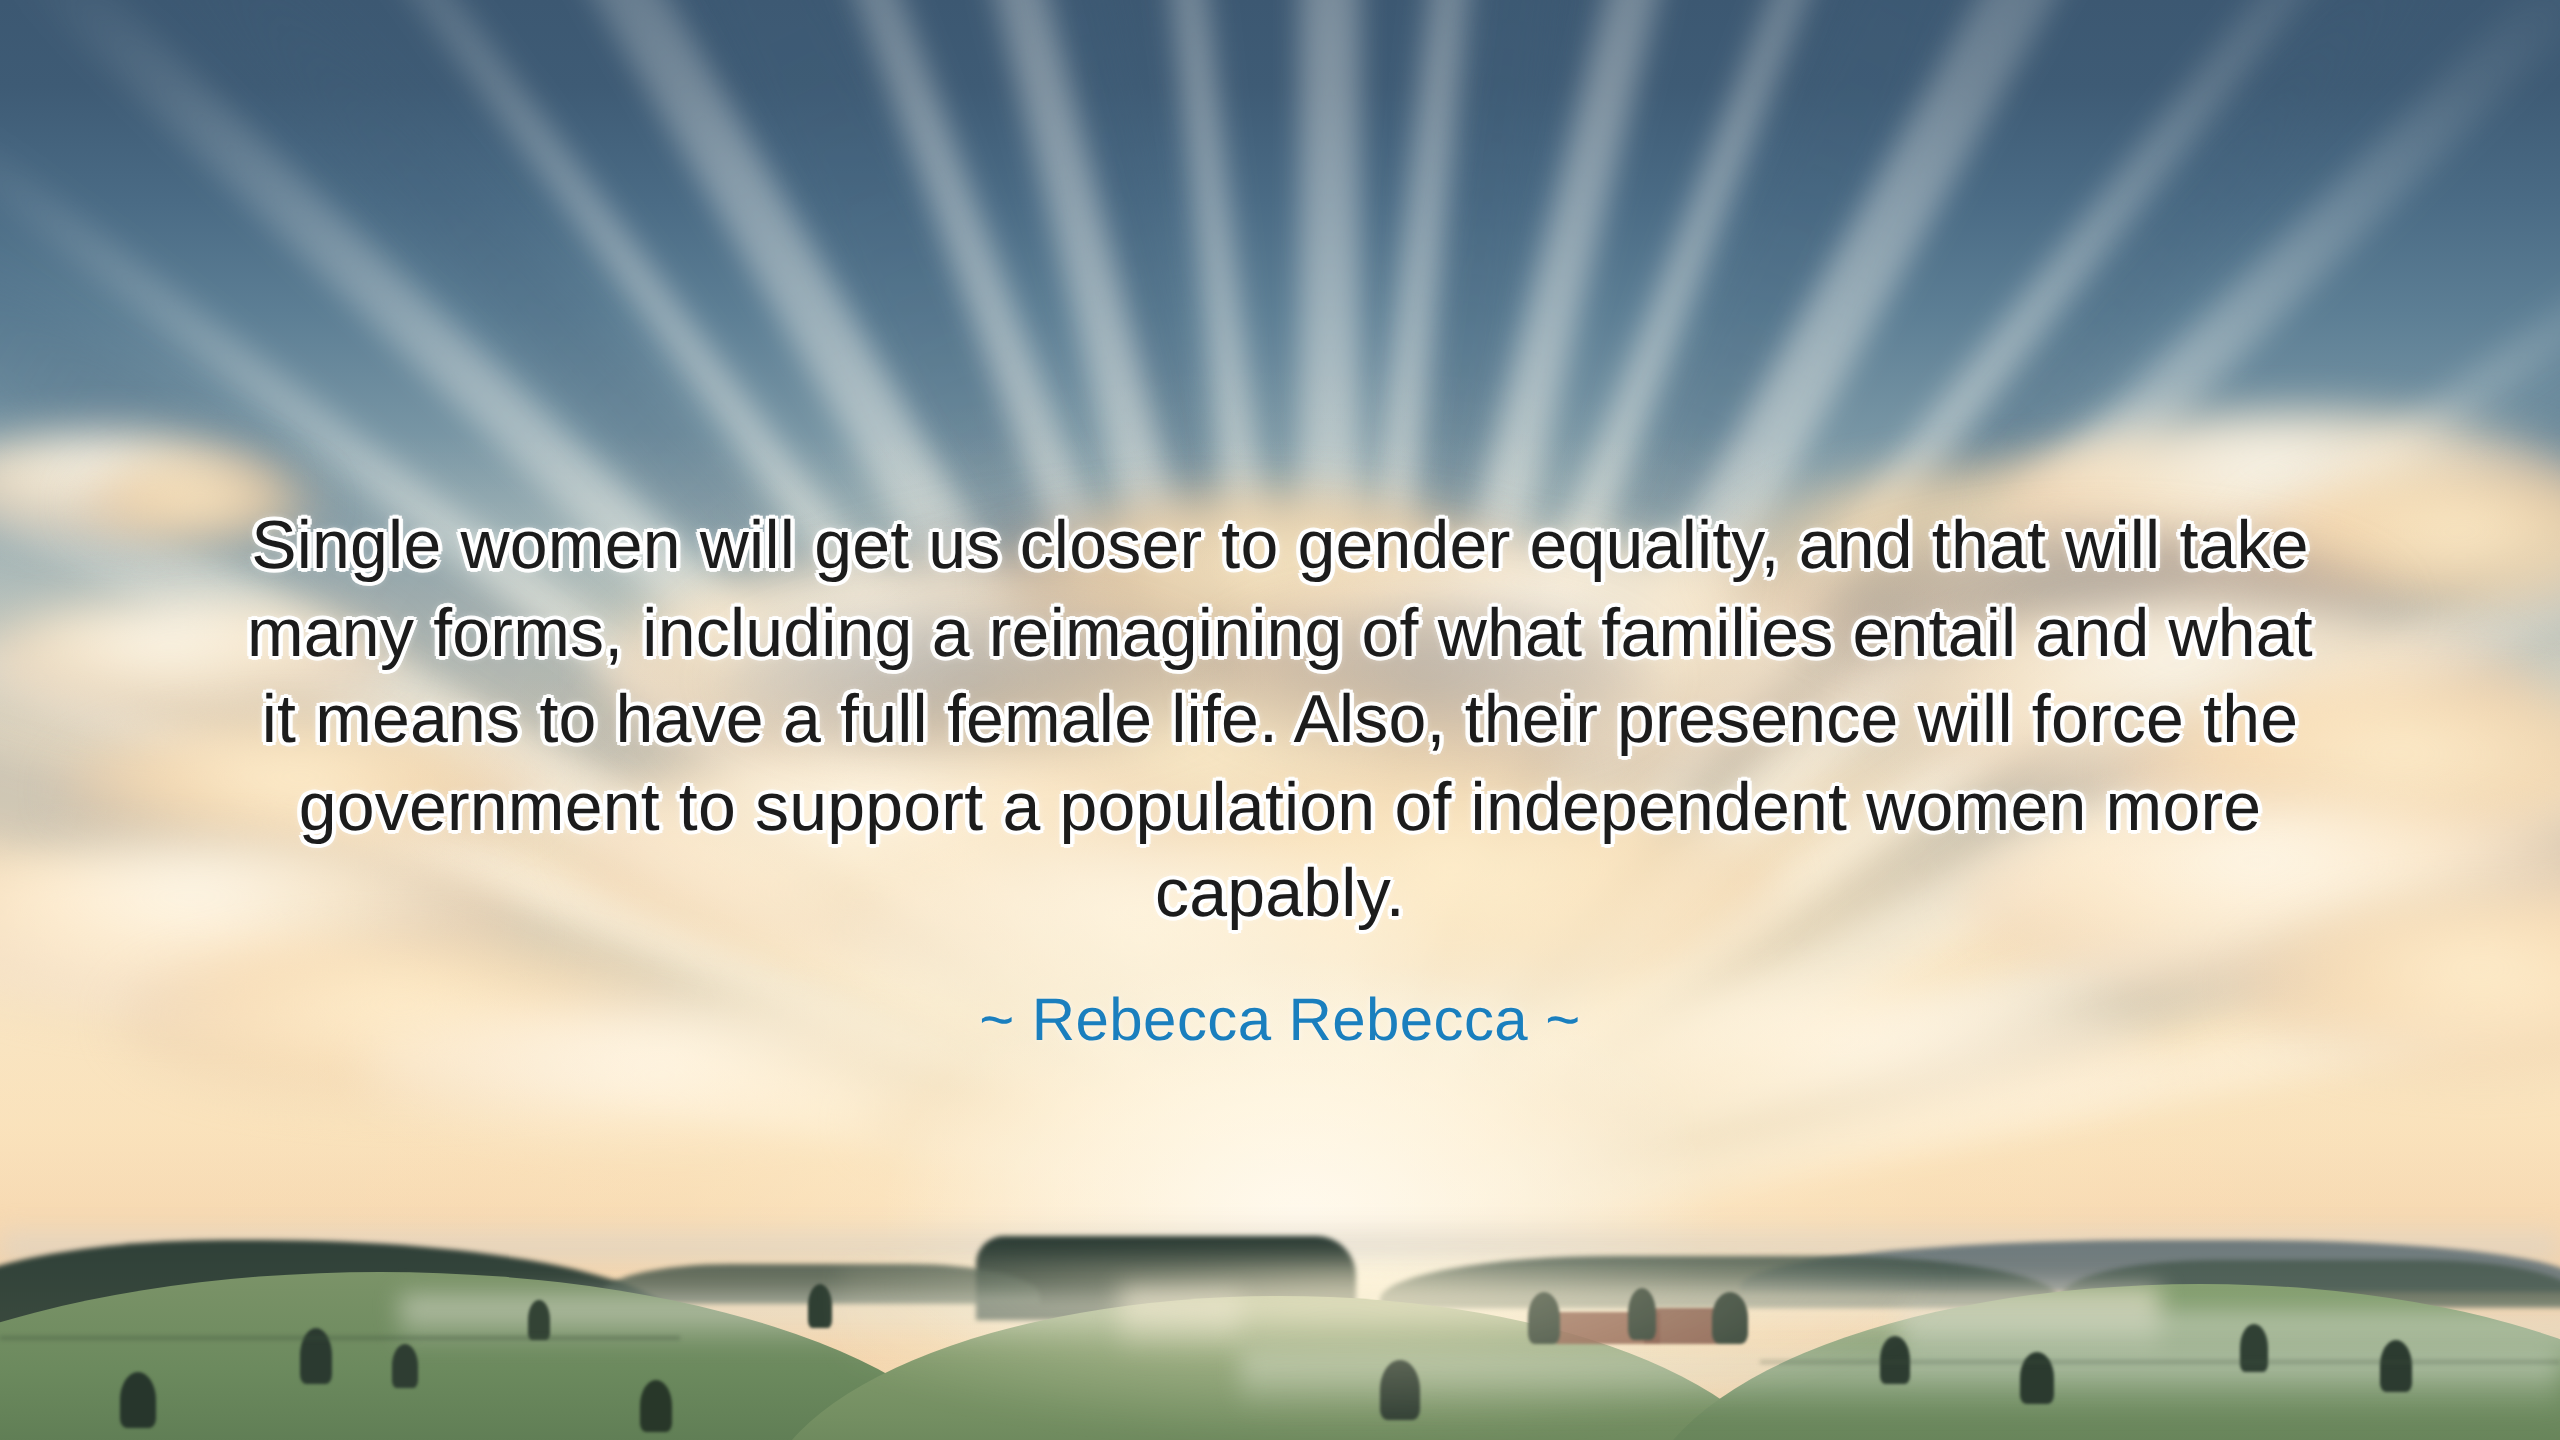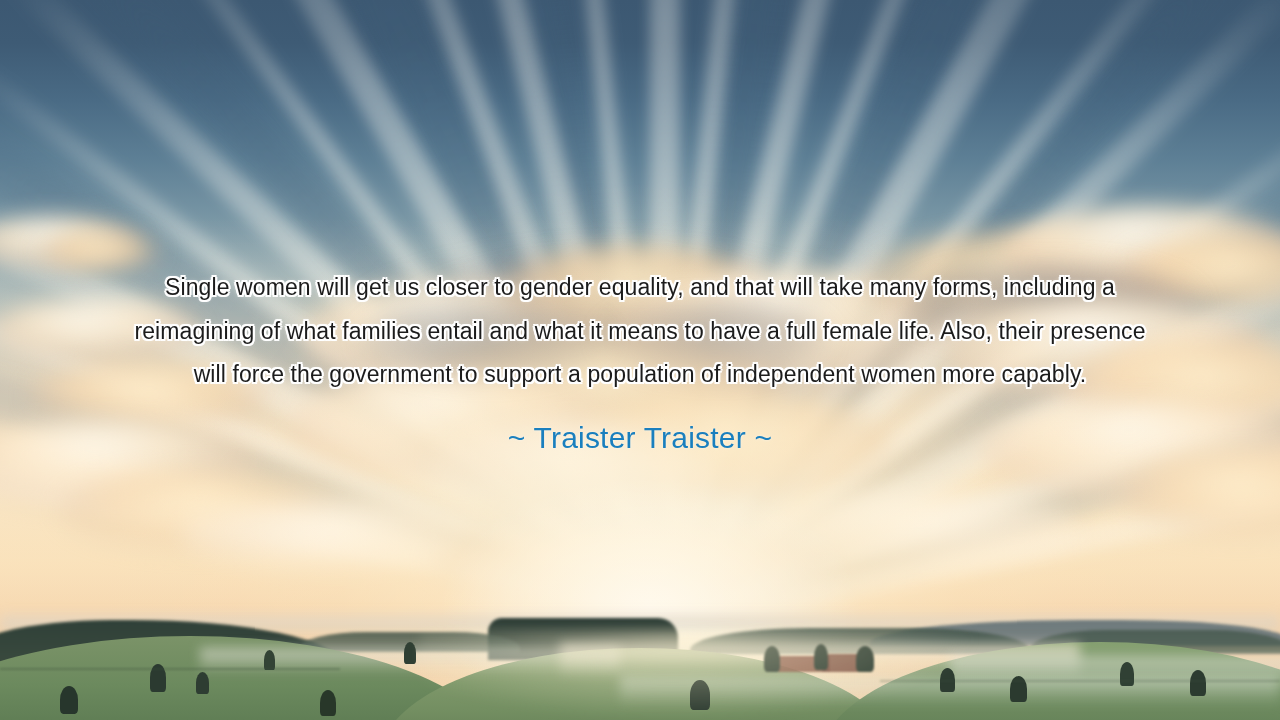--- a/index.html
+++ b/index.html
@@ -154,25 +154,25 @@
   }
 
   
   #content {
     position: absolute;
     left: 0; right: 0;
     top: 248px;
     text-align: center;
   }
   #quote {
-    font-size: 23px;
+    font-size: 34px;
     line-height: 43.5px;
     color: #1c1c1c;
     max-width: 1040px;
-    margin: 18px auto;
+    margin: 4px auto;
     letter-spacing: 0.1px;
     
     text-shadow:
       -1.6px -1.6px 0 rgba(255,255,255,0.97),
        1.6px -1.6px 0 rgba(255,255,255,0.97),
       -1.6px  1.6px 0 rgba(255,255,255,0.97),
        1.6px  1.6px 0 rgba(255,255,255,0.97),
       -2.2px  0px  0 rgba(255,255,255,0.90),
        2.2px  0px  0 rgba(255,255,255,0.90),
        0px -2.2px  0 rgba(255,255,255,0.90),
@@ -339,16 +339,16 @@
 
     <div style="position:absolute;left:0;top:78px;width:340px;height:2px;background:rgba(60,80,60,0.35);filter:blur(1px);"></div>
     <div style="position:absolute;left:880px;top:90px;width:400px;height:2px;background:rgba(60,80,60,0.28);filter:blur(1px);"></div>
 
     <div class="mist" style="left:420px; top:40px; width:560px; height:90px;
                 background:radial-gradient(ellipse at 45% 10%, rgba(255,244,210,0.50), rgba(255,240,205,0.0) 70%);"></div>
   </div>
 
   <div id="content">
     <div id="quote">Single women will get us closer to gender equality, and that will take many forms, including a reimagining of what families entail and what it means to have a full female life. Also, their presence will force the government to support a population of independent women more capably.</div>
-    <div id="attribution">~ Traister Traister ~</div>
+    <div id="attribution">~ Rebecca Rebecca ~</div>
   </div>
 
 </div>
 
 </body></html>

